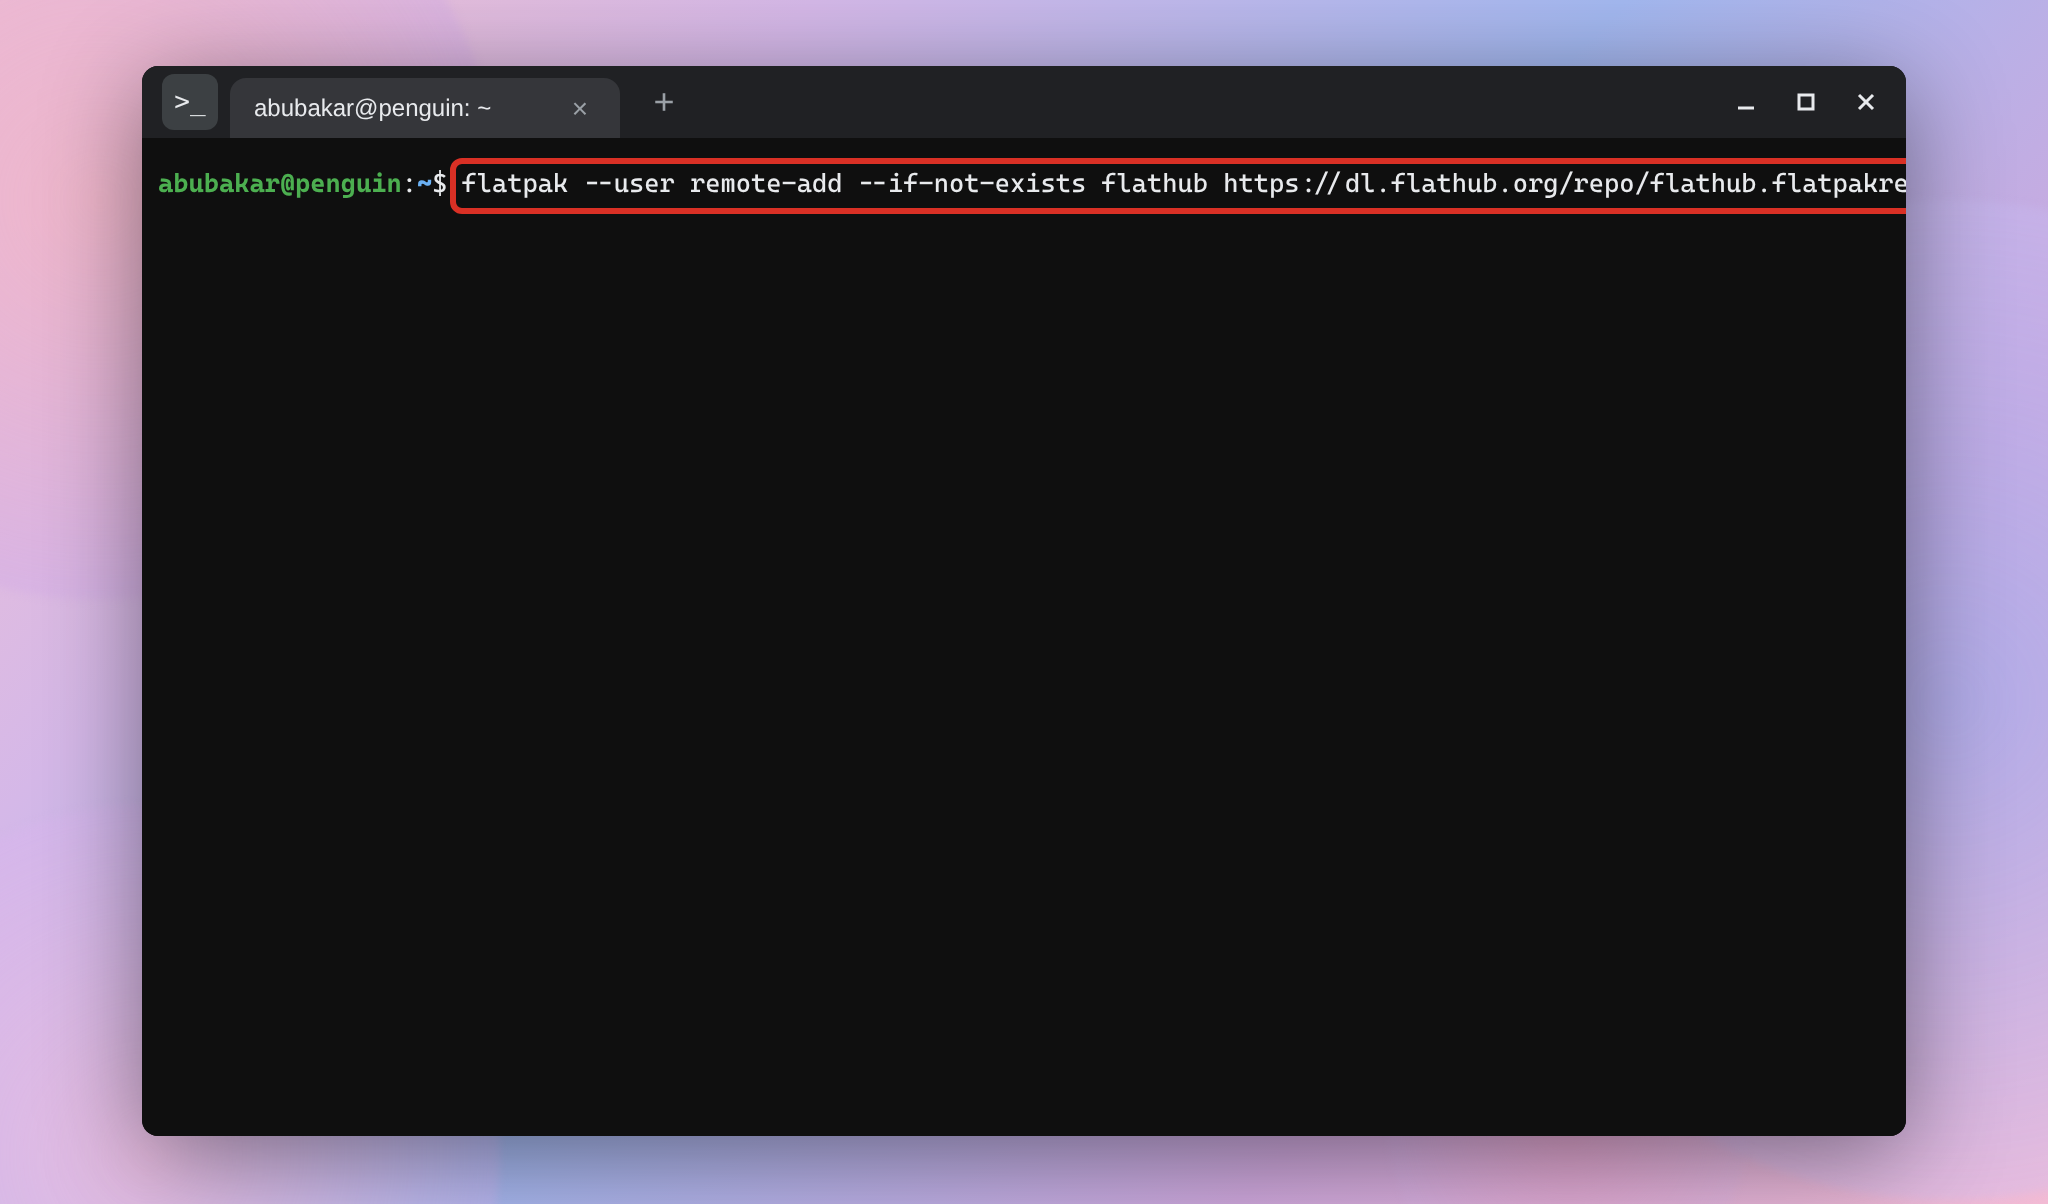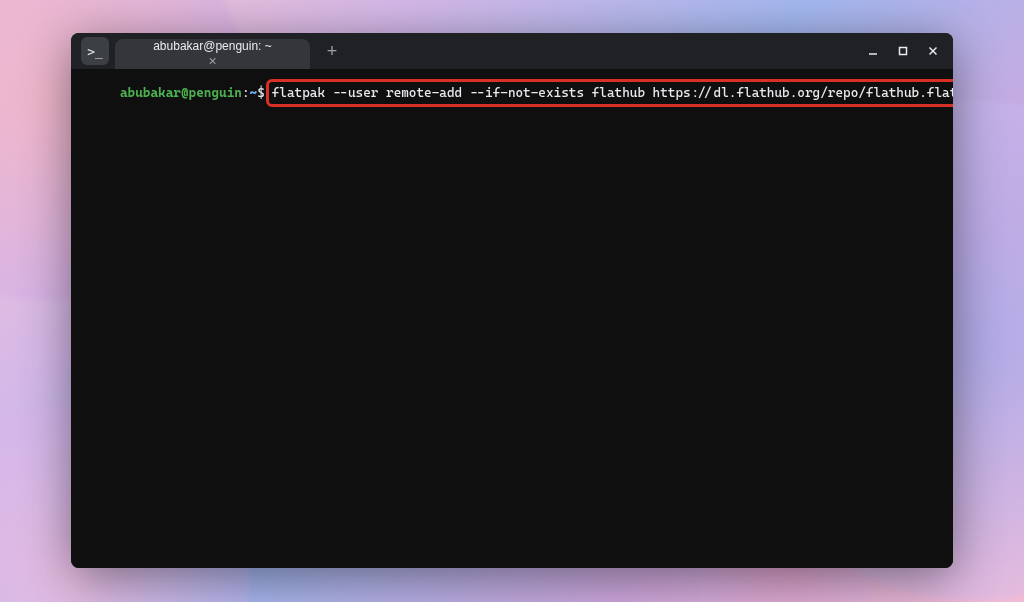--- a/index.html
+++ b/index.html
@@ -62,21 +62,20 @@
       align-items: center;
       background: #35363a;
       height: 30px;
       border-radius: 8px 8px 0 0;
       padding: 0 12px;
       margin-top: 6px;
       color: #e8eaed;
       font-size: 12px;
       min-width: 195px;
       justify-content: space-between;
-      flex-direction: column;
     }
     .tab-close {
       width: 16px;
       height: 16px;
       display: flex;
       align-items: center;
       justify-content: center;
       color: #9aa0a6;
       font-size: 14px;
       border-radius: 50%;
@@ -123,21 +122,21 @@
       font-size: 13px;
       line-height: 1.5;
       color: #e8eaed;
       position: relative;
     }
     .prompt-line {
       white-space: nowrap;
       display: flex;
       align-items: center;
     }
-    .user-host { color: #4caf50; font-weight: bold; margin-left: 41px; }
+    .user-host { color: #4caf50; font-weight: bold; }
     .colon { color: #e8eaed; }
     .path { color: #6ab0f3; font-weight: bold; }
     .dollar { color: #e8eaed; margin-right: 1px; }
     .highlight-box {
       border: 3px solid #d93025;
       border-radius: 6px;
       padding: 1px 4px 1px 3px;
       display: inline-block;
     }
     .command { color: #e8eaed; }

